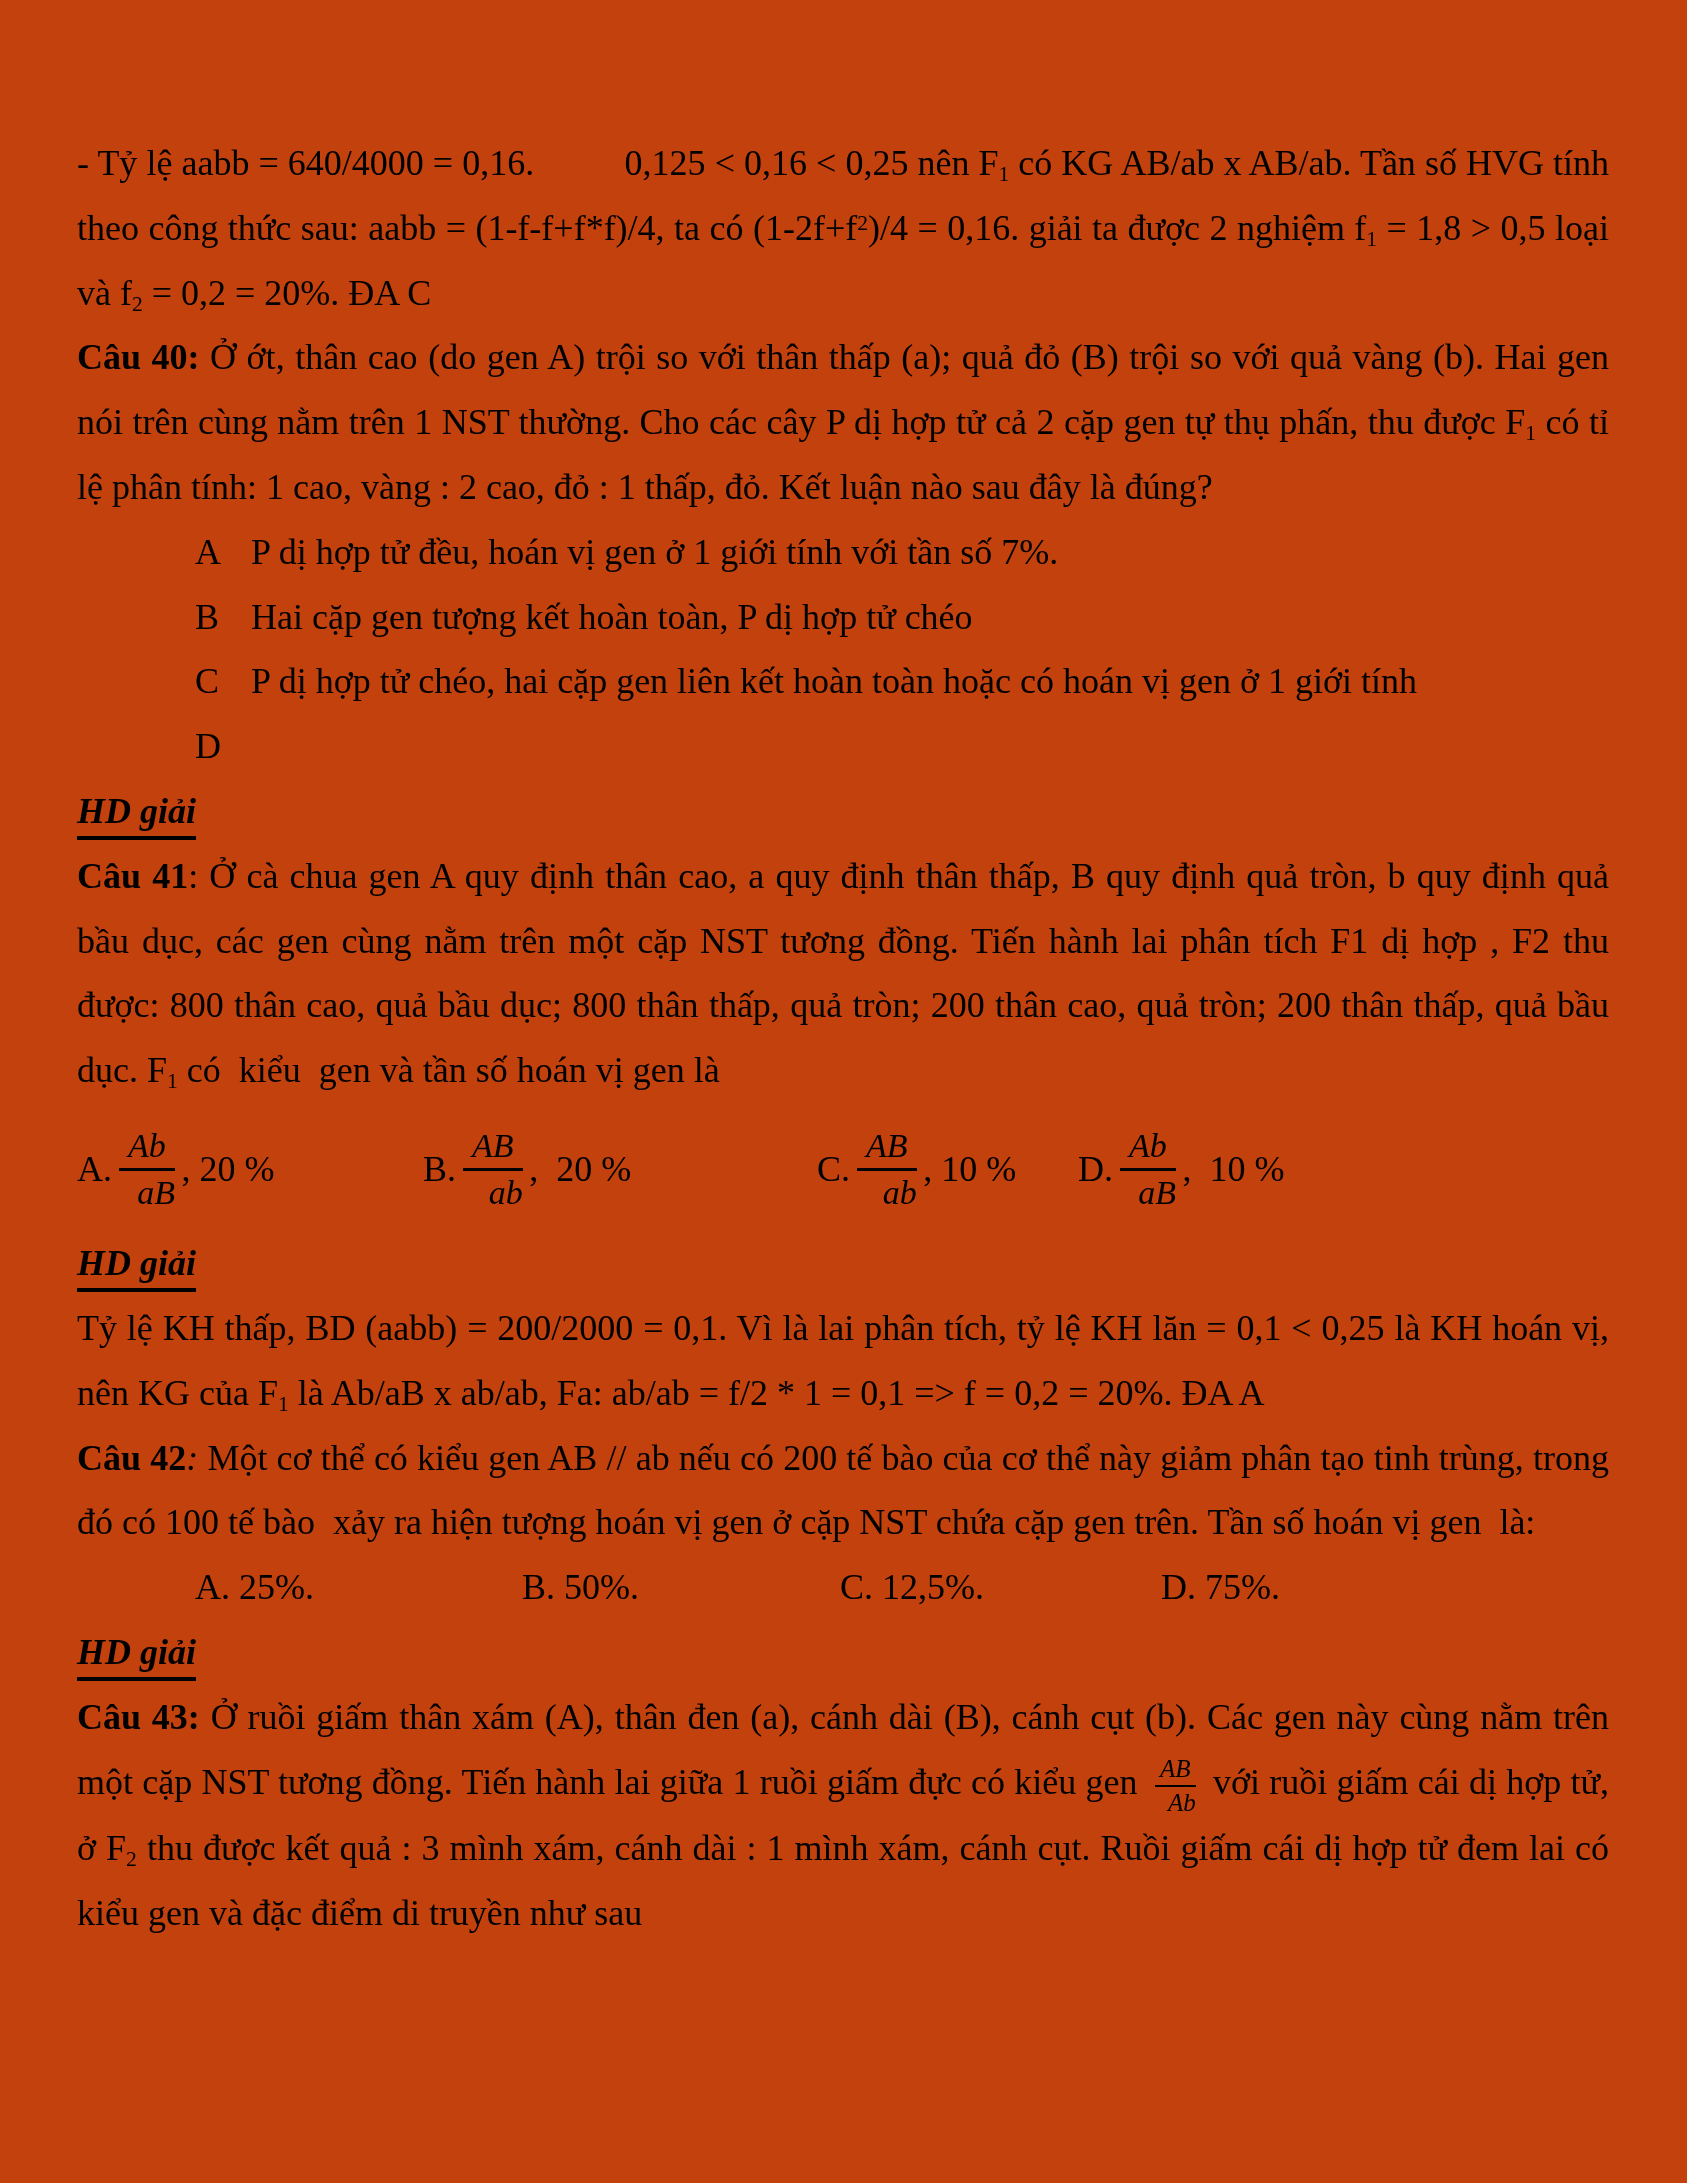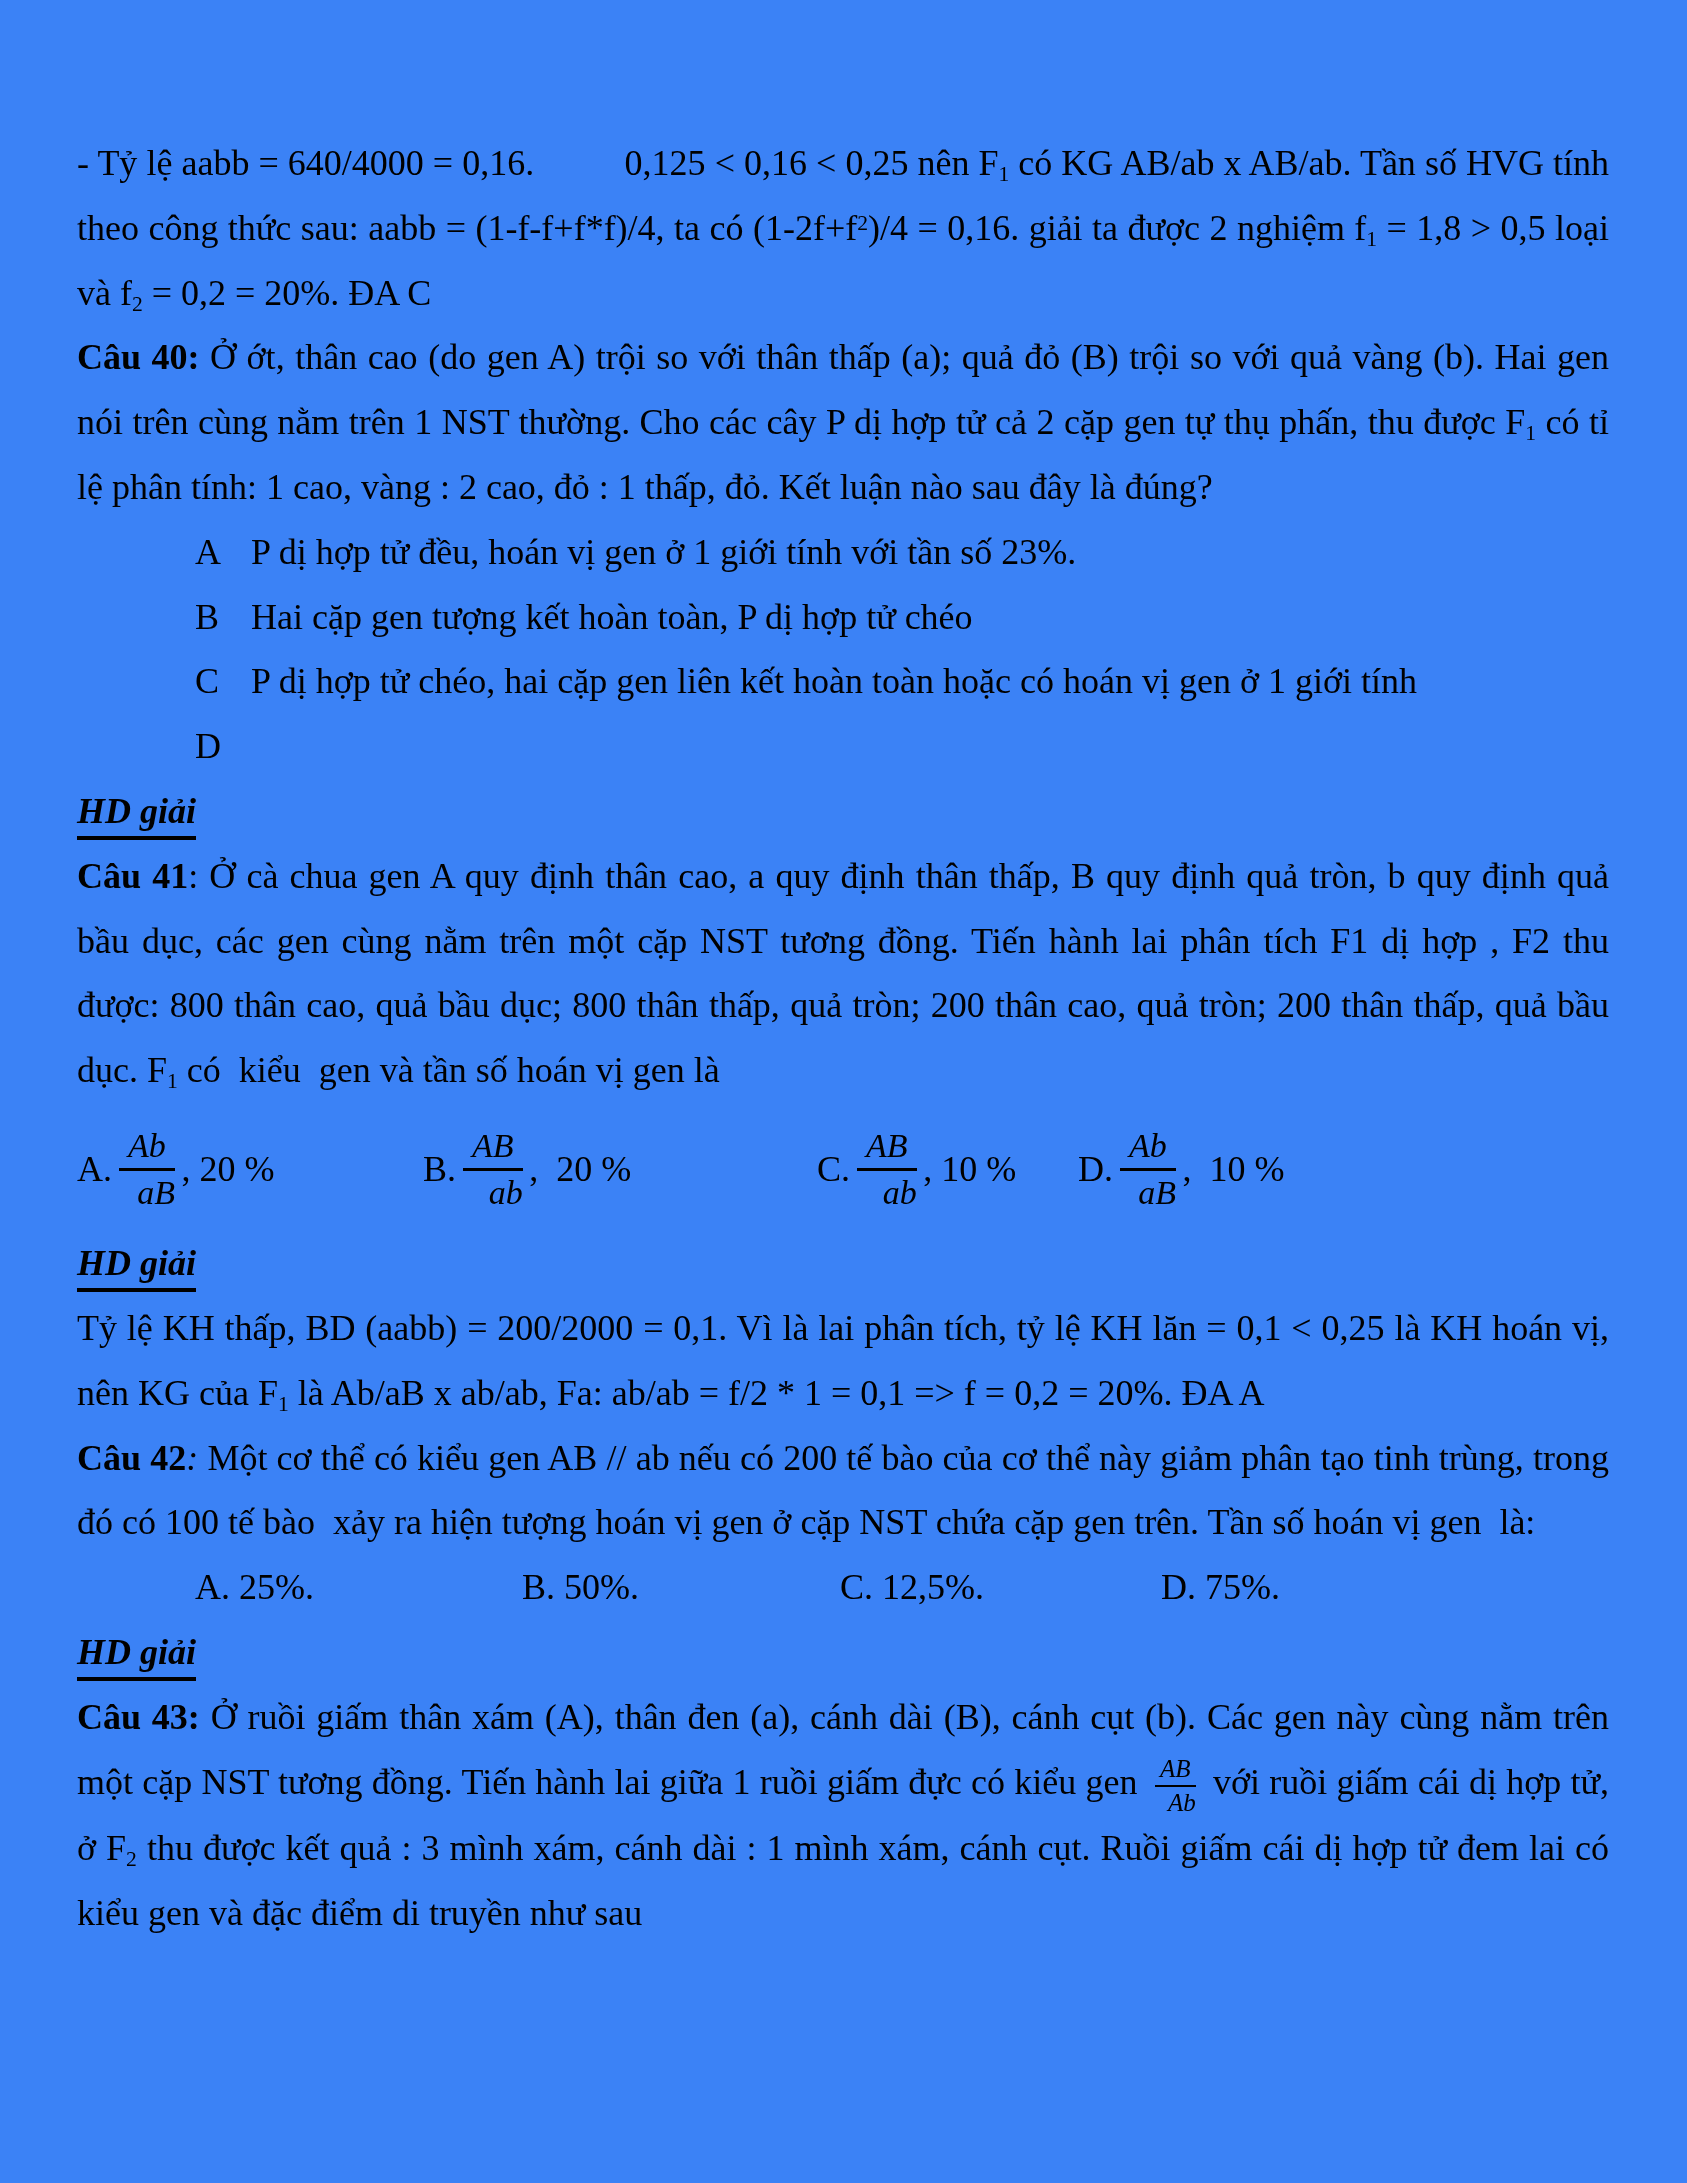--- a/index.html
+++ b/index.html
@@ -1,17 +1,17 @@
 <!DOCTYPE html>
 <html lang="vi" style="font-size:10.6px"><head>
 <meta charset="utf-8">
 <style>
   html, body { margin:0; padding:0; background:#ffffff; }
   .page {
-    position:relative; width:1687px; height:2183px; background:#3b82f6;
+    position:relative; width:1687px; height:2183px; background:#c2410c;
     font-family:"Liberation Serif","DejaVu Serif",serif; color:#000000; overflow:hidden;
   }
   .content { position:absolute; left:77px; top:131px; width:1532px; font-size:36px; line-height:1.8; }
   .para { margin:0; text-align:justify; }
   b { font-weight:bold; }
   i { font-style:italic; }
   sub { font-size:60%; line-height:0; position:relative; top:0.28em; vertical-align:baseline; }
   sup { font-size:60%; line-height:0; position:relative; top:-0.45em; vertical-align:baseline; }
 
   .optlist { margin:0; }
@@ -51,21 +51,21 @@
 <div class="page">
   <div class="content">
 
     <p class="para">- Tỷ lệ aabb = 640/4000 = 0,16.&nbsp;&nbsp;&nbsp;&nbsp;&nbsp;&nbsp;&nbsp;&nbsp;&nbsp; 0,125 &lt; 0,16 &lt; 0,25 nên F<sub>1</sub> có KG AB/ab x AB/ab. Tần số HVG tính theo công thức sau: aabb = (1-f-f+f*f)/4, ta có (1-2f+f<sup>2</sup>)/4 = 0,16. giải ta được 2 nghiệm f<sub>1</sub> = 1,8 &gt; 0,5 loại và f<sub>2</sub> = 0,2 = 20%. ĐA C</p>
 
     <p class="para"><b>Câu 40: </b>Ở ớt, thân cao (do gen A) trội so với thân thấp (a); quả đỏ (B) trội so với quả vàng (b). Hai gen nói trên cùng nằm trên 1 NST thường. Cho các cây P dị hợp tử cả 2 cặp gen tự thụ phấn, thu được F<sub>1</sub> có tỉ lệ phân tính: 1 cao, vàng : 2 cao, đỏ : 1 thấp, đỏ. Kết luận nào sau đây là đúng?</p>
 
     <div class="optlist">
       <div class="opt40">
         <span class="letter">A</span>
-        <span class="opttext">P dị hợp tử đều, hoán vị gen ở 1 giới tính với tần số 23%.</span>
+        <span class="opttext">P dị hợp tử đều, hoán vị gen ở 1 giới tính với tần số 7%.</span>
       </div>
       <div class="opt40">
         <span class="letter">B</span>
         <span class="opttext">Hai cặp gen tượng kết hoàn toàn, P dị hợp tử chéo</span>
       </div>
       <div class="opt40">
         <span class="letter">C</span>
         <span class="opttext">P dị hợp tử chéo, hai cặp gen liên kết hoàn toàn hoặc có hoán vị gen ở 1 giới tính</span>
       </div>
       <div class="opt40">

